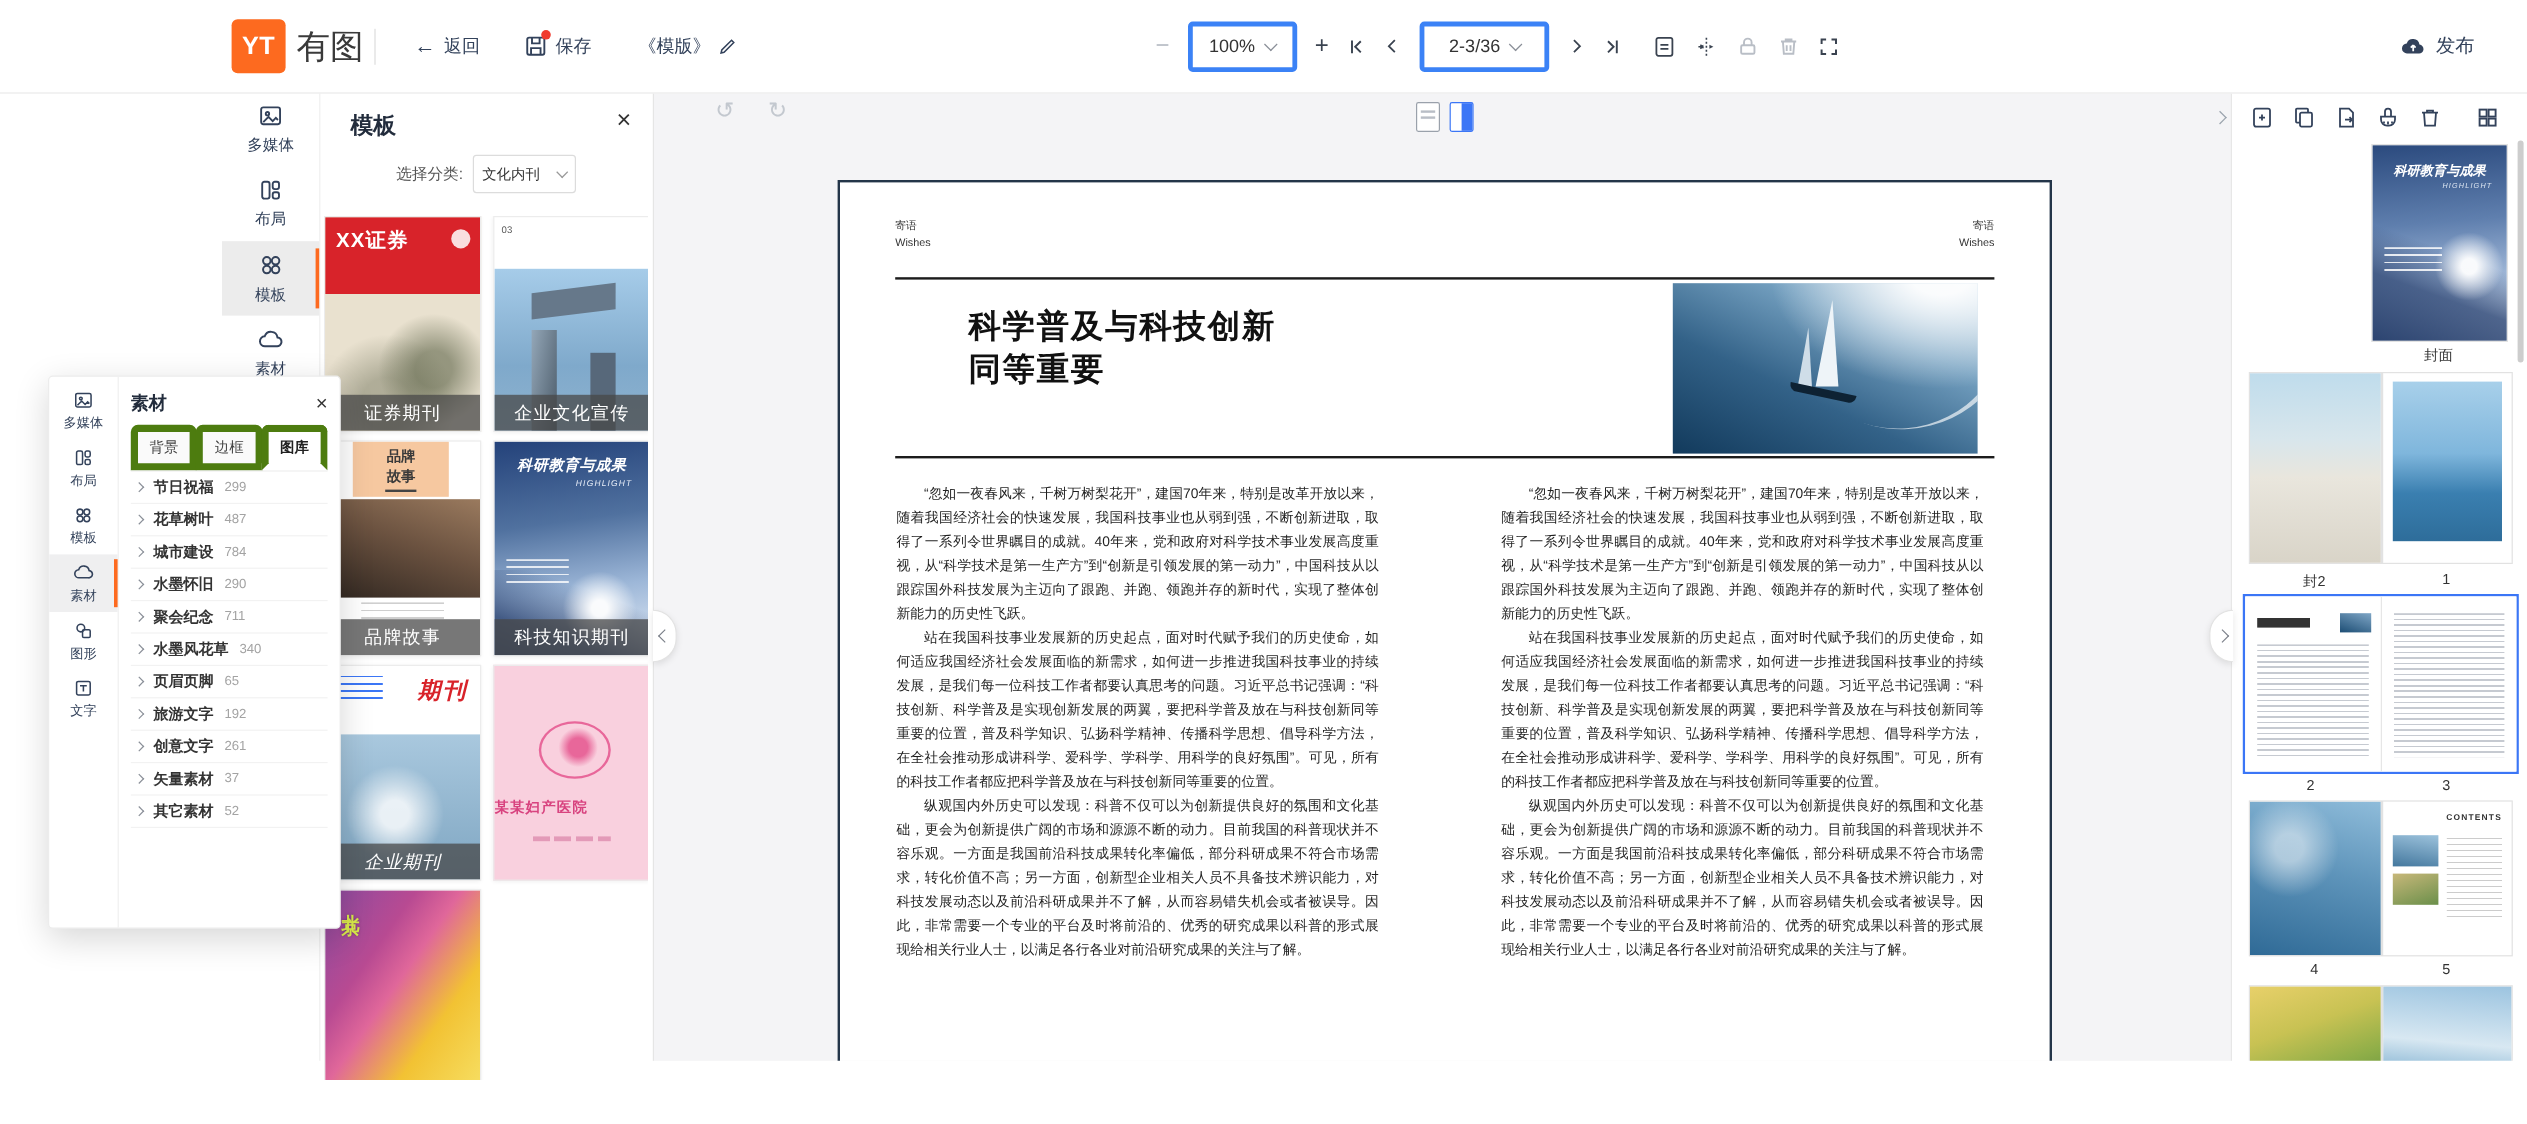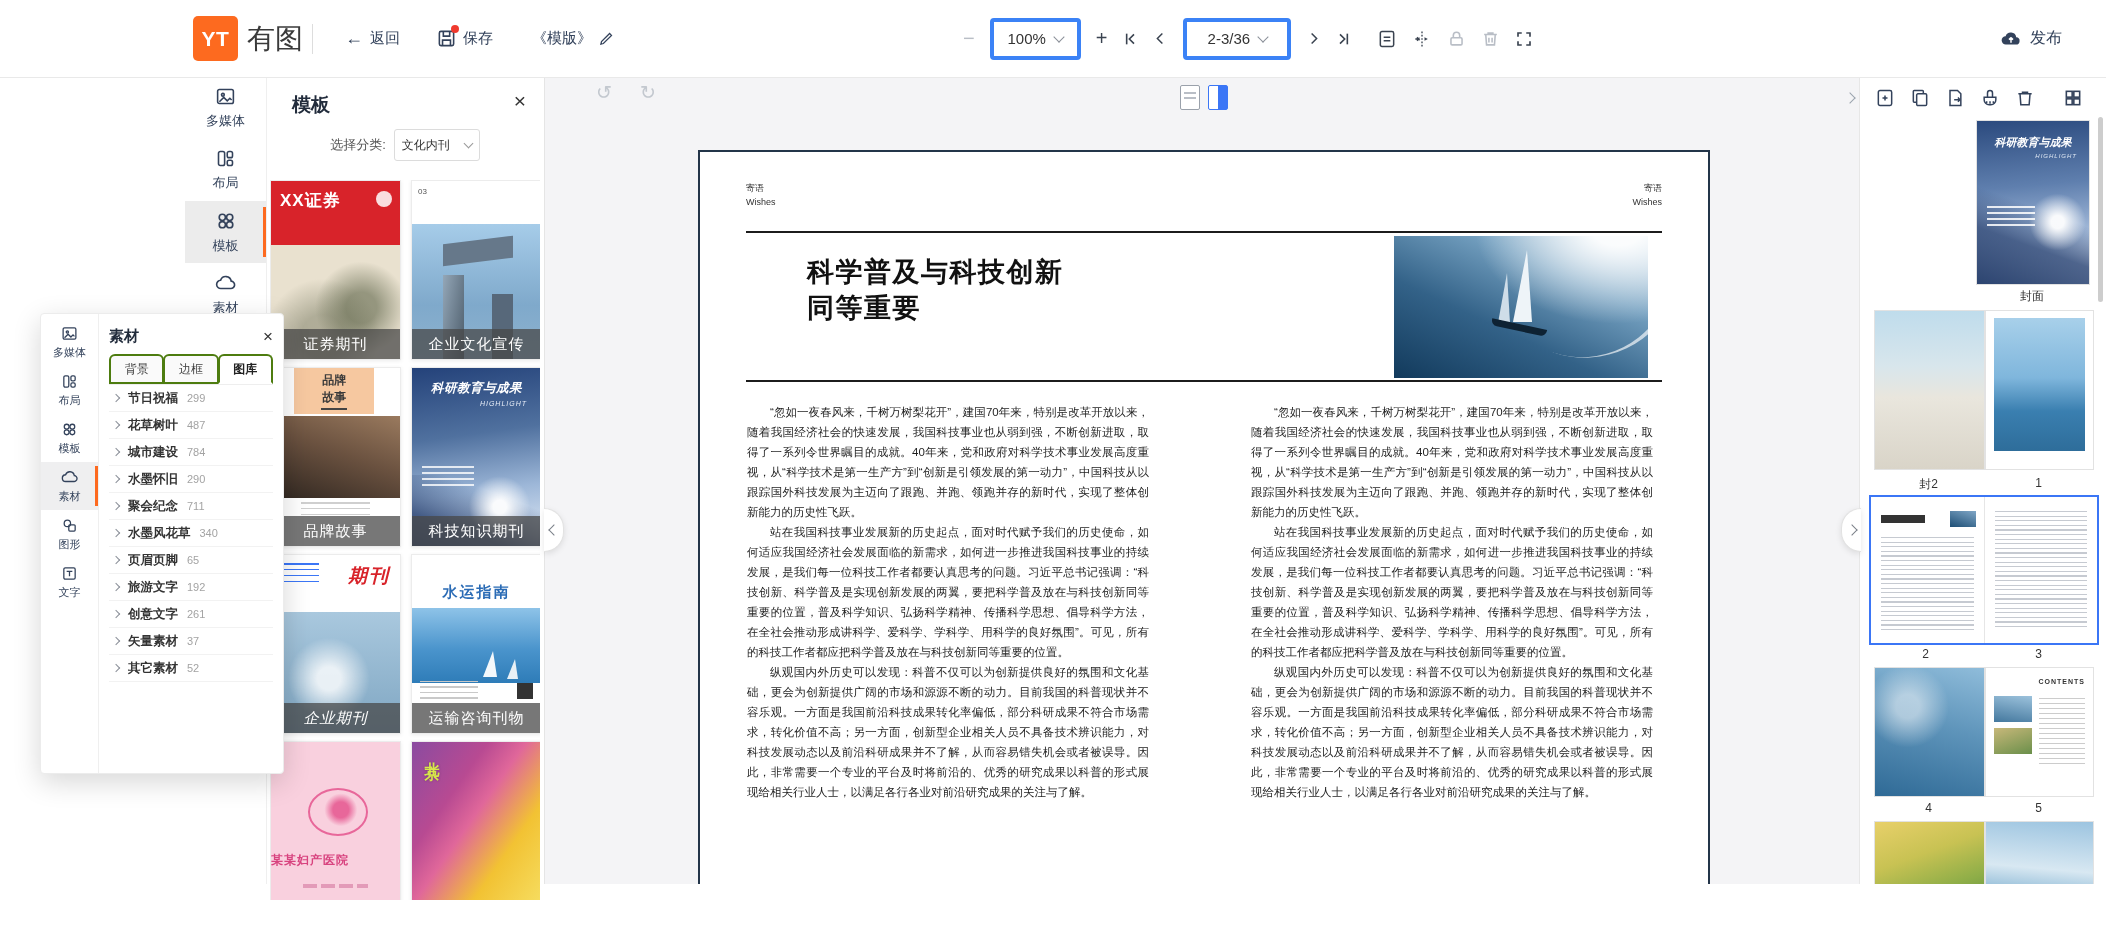--- a/index.html
+++ b/index.html
@@ -101,21 +101,21 @@
   #apanel{position:absolute;left:40px;top:313px;width:242px;height:459px;background:#fff;border:1px solid #ececec;border-radius:4px;box-shadow:0 8px 28px rgba(0,0,0,.16);z-index:40;display:flex;}
   .ap-rail{width:57px;border-right:1px solid #efefef;padding-top:4px;}
   .ap-rail-item{position:relative;height:48px;display:flex;flex-direction:column;align-items:center;justify-content:center;gap:3px;color:#33425b;font-size:11px;cursor:pointer;}
   .ap-rail-item.active{background:#efeff0;}
   .ap-rail-item.active::after{content:"";position:absolute;right:0;top:4px;bottom:4px;width:3px;background:#fd6a1f;}
   .ap-main{flex:1;display:flex;flex-direction:column;padding:10px 10px 0 10px;}
   .ap-head{display:flex;align-items:center;justify-content:space-between;height:24px;}
   .ap-title{font-size:15px;font-weight:bold;color:#222c3c;}
   .ap-close{font-size:17px;color:#333;cursor:pointer;line-height:1;}
   .ap-tabs{display:flex;margin-top:6px;}
-  .ap-tab{flex:1;height:26px;display:flex;align-items:center;justify-content:center;font-size:12px;color:#444;background:#fafafa;border:2px solid #4d7c0f;border-radius:6px 6px 0 0;cursor:pointer;}
+  .ap-tab{flex:1;height:26px;display:flex;align-items:center;justify-content:center;font-size:12px;color:#444;background:#fafafa;border:6px solid #4d7c0f;border-radius:6px 6px 0 0;cursor:pointer;}
   .ap-tab + .ap-tab{margin-left:-1px;}
   .ap-tab.active{background:#fff;font-weight:bold;border-bottom-color:#fff;color:#222;}
   .ap-list{border-top:1px solid #eee;}
   .ap-row{height:26px;display:flex;align-items:center;gap:9px;border-bottom:1px solid #f2f2f2;cursor:pointer;padding-left:4px;}
   .ap-row .chev{width:5px;height:5px;color:#8a8f98;}
   .ap-name{font-size:12.5px;font-weight:bold;color:#333;}
   .ap-count{font-size:11px;color:#a3a3a3;}
 
   
   #canvas{position:absolute;left:544px;top:77px;width:1316px;bottom:0;background:#f4f4f6;overflow:hidden;}
@@ -385,30 +385,20 @@
         <div class="tpl-label">科技知识期刊</div>
       </div>
 
       <div class="tpl cov-qy">
         <div class="sub"></div>
         <div class="t">期刊</div>
         <div class="photo"></div>
         <div class="tpl-label">企业期刊</div>
       </div>
 
-      <div class="tpl cov-sy">
-        <div class="t">水运指南</div>
-        <div class="photo">
-          <div class="sail s1"></div>
-          <div class="sail s2"></div>
-        </div>
-        <div class="foot"></div>
-        <div class="qr"></div>
-        <div class="tpl-label">运输咨询刊物</div>
-      </div>
 
       <div class="tpl cov-fck">
         <div class="ring"></div>
         <div class="t">某某妇产医院</div>
         <div class="sub"></div>
       </div>
 
       <div class="tpl cov-bj">
         <div class="t">北京</div>
 

